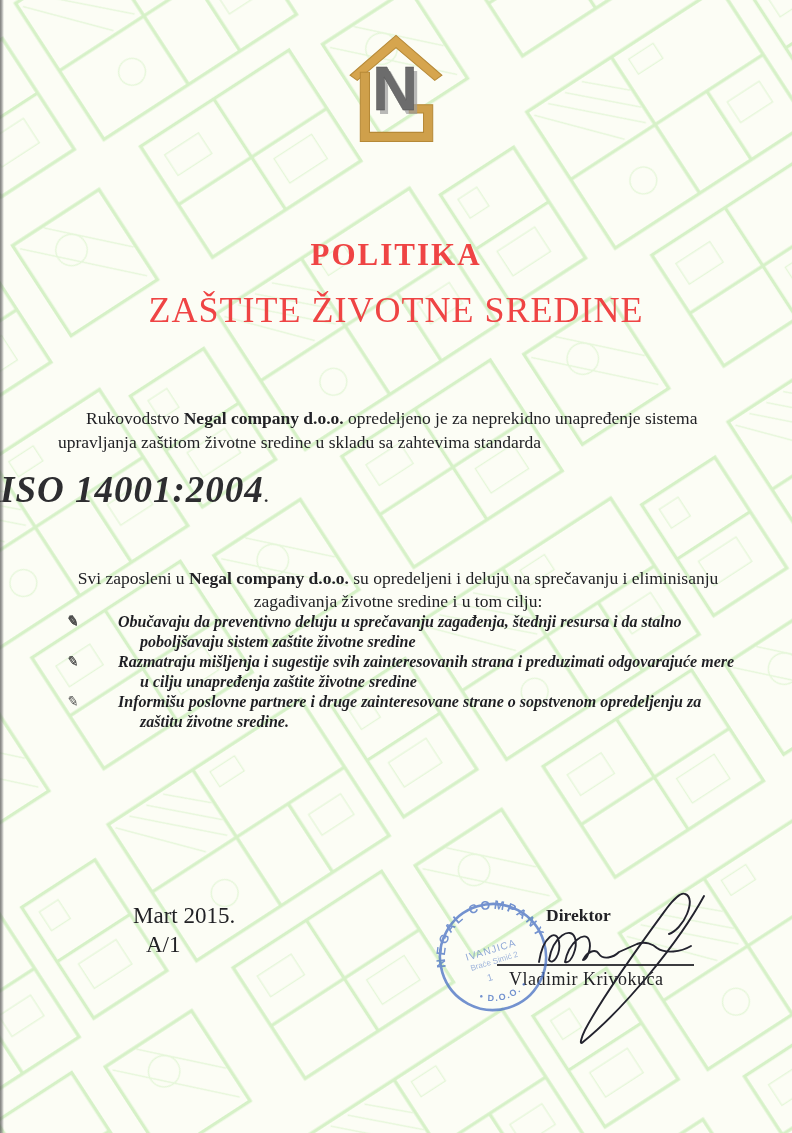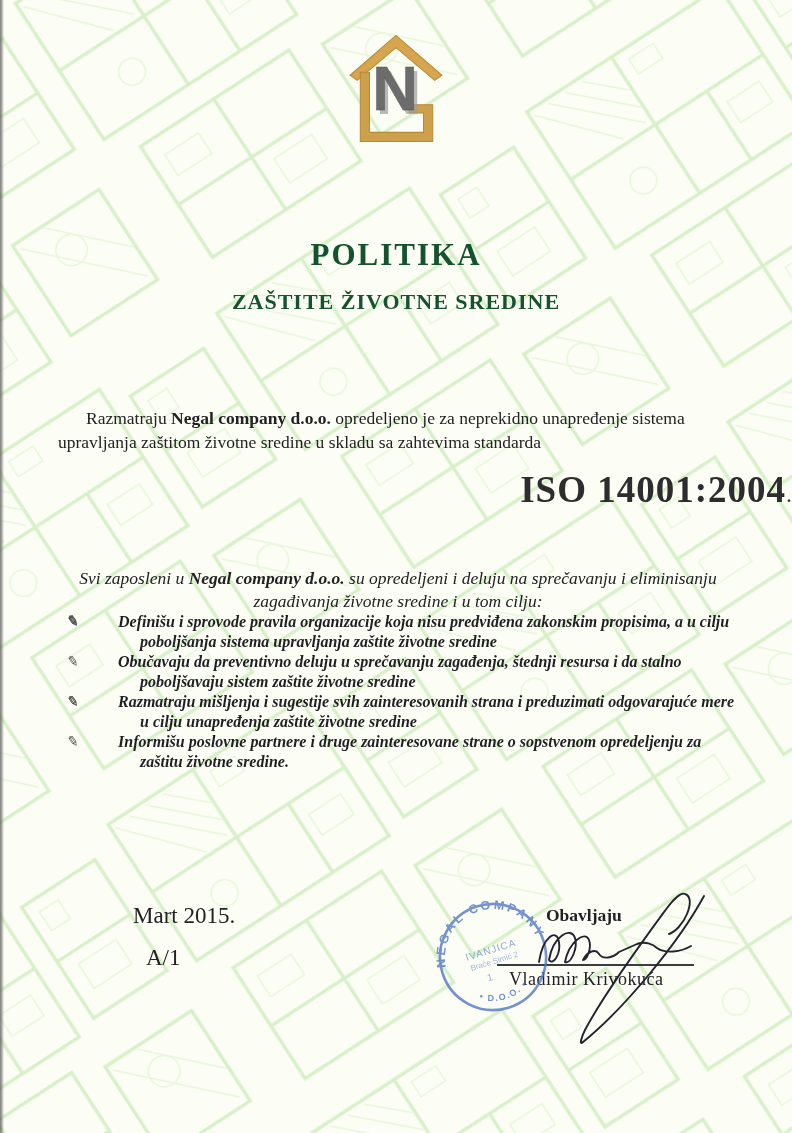--- a/index.html
+++ b/index.html
@@ -15,55 +15,55 @@
     position:absolute;left:0;top:0;bottom:0;width:4px;z-index:3;
     background:linear-gradient(to right,#3a3a3a 0%,#7d7d7d 45%,rgba(125,125,125,0) 100%);
     opacity:.65;
   }
   .content{position:absolute;inset:0;z-index:2;}
 
   
   .logo{position:absolute;top:30px;left:50%;transform:translateX(-50%);width:102px;height:116px;}
 
   
-  .title-wrap{position:absolute;top:237px;left:0;right:0;text-align:center;color:#14532d;}
+  .title-wrap{position:absolute;top:237px;left:0;right:0;text-align:center;color:#ef4444;}
   .title-line1{font-size:31px;font-weight:700;letter-spacing:2px;}
-  .title-line2{font-size:22px;font-weight:700;letter-spacing:1px;margin-top:16px;}
+  .title-line2{font-size:36px;font-weight:400;letter-spacing:1px;margin-top:16px;}
 
   
   .intro{
     position:absolute;top:388px;left:58px;right:50px;
     font-size:17.5px;line-height:24px;text-indent:28px;text-align:left;
   }
-  .iso-wrap{position:absolute;top:468px;left:0;right:0;text-align:right;color:#2d2d30;}
+  .iso-wrap{position:absolute;top:468px;left:0;right:0;text-align:left;color:#2d2d30;font-style:italic;}
   .iso-code{font-size:37px;font-weight:700;letter-spacing:1px;}
   .iso-dot{font-size:24px;font-weight:400;}
   .commitment{
     position:absolute;top:549px;left:62px;right:58px;
-    font-size:17.5px;line-height:23px;text-align:center;font-style:italic;
+    font-size:17.5px;line-height:23px;text-align:center;
   }
   .bold-inline{font-weight:700;}
 
   
   .bullet-list{position:absolute;top:611px;left:66px;right:46px;}
   .bullet-item{
     position:relative;padding-left:74px;text-indent:-22px;
     font-weight:700;font-style:italic;font-size:16px;line-height:19.5px;
     margin-bottom:1px;color:#1f1f24;
   }
   .bullet-icon{
     position:absolute;left:1px;top:0px;text-indent:0;
     font-style:normal;font-weight:400;font-size:14px;color:#4b4b4b;
     font-family:"DejaVu Sans", sans-serif;
     transform:rotate(8deg);
   }
 
   
   .date-block{position:absolute;left:133px;top:903px;font-size:23px;}
-  .revision{margin-left:13px;margin-top:16px;}
+  .revision{margin-left:13px;margin-top:3px;}
   .director-label{position:absolute;left:546px;top:905px;font-size:17.5px;font-weight:700;}
   .sig-line{position:absolute;left:497px;top:964px;width:197px;height:2px;background:#3c3c40;z-index:4;}
   .director-name{position:absolute;left:509px;top:969px;font-size:18px;font-weight:400;letter-spacing:.5px;z-index:4;}
   .stamp{position:absolute;left:434px;top:898px;width:118px;height:118px;z-index:5;opacity:.9;}
   .signature{position:absolute;left:495px;top:880px;width:225px;height:175px;z-index:6;}
 </style>
 </head>
 <body>
 
 <div class="bg-layer">
@@ -115,38 +115,37 @@
       <text x="50.5" y="80" text-anchor="middle" font-family="Liberation Sans, sans-serif" font-size="62" font-weight="bold" fill="#9d9d9d" opacity="0.7" transform="translate(2,2)">N</text>
       <text x="49" y="78.5" text-anchor="middle" font-family="Liberation Sans, sans-serif" font-size="62" font-weight="bold" fill="#6c6c6c" stroke="#525252" stroke-width="0.4">N</text>
     </svg>
   </div>
 
   <div class="title-wrap">
     <div class="title-line1">POLITIKA</div>
     <div class="title-line2">ZAŠTITE ŽIVOTNE SREDINE</div>
   </div>
 
-  <p class="intro"><span>Razmatraju </span><span class="bold-inline">Negal company d.o.o.</span><span> opredeljeno je za neprekidno unapređenje sistema upravljanja zaštitom životne sredine u skladu sa zahtevima standarda</span></p>
+  <p class="intro"><span>Rukovodstvo </span><span class="bold-inline">Negal company d.o.o.</span><span> opredeljeno je za neprekidno unapređenje sistema upravljanja zaštitom životne sredine u skladu sa zahtevima standarda</span></p>
 
   <div class="iso-wrap">
     <span class="iso-code">ISO 14001:2004</span><span class="iso-dot">.</span>
   </div>
 
   <p class="commitment"><span>Svi  zaposleni u </span><span class="bold-inline">Negal company d.o.o.</span><span> su opredeljeni i deluju na sprečavanju i eliminisanju zagađivanja životne sredine i u tom cilju:</span></p>
 
   <div class="bullet-list">
     <div class="bullet-item">
       <span class="bullet-icon">✎</span>
     </div>
     <div class="bullet-item">
       <span class="bullet-icon">✎</span>
     </div>
     <div class="bullet-item">
       <span class="bullet-icon">✎</span>
-      <span>Definišu i sprovode pravila organizacije koja nisu predviđena zakonskim propisima, a u cilju poboljšanja sistema upravljanja zaštite životne sredine</span>
     </div>
     <div class="bullet-item">
       <span class="bullet-icon">✎</span>
       <span>Obučavaju da preventivno deluju u sprečavanju zagađenja, štednji resursa i da stalno poboljšavaju  sistem zaštite životne sredine</span>
     </div>
     <div class="bullet-item">
       <span class="bullet-icon">✎</span>
     </div>
     <div class="bullet-item">
       <span class="bullet-icon">✎</span>
@@ -156,21 +155,21 @@
       <span class="bullet-icon">✎</span>
       <span>Informišu poslovne partnere i druge zainteresovane strane o sopstvenom opredeljenju za zaštitu  životne sredine.</span>
     </div>
   </div>
 
   <div class="date-block">
     <div>Mart 2015.</div>
     <div class="revision">A/1</div>
   </div>
 
-  <div class="director-label">Obavljaju</div>
+  <div class="director-label">Direktor</div>
   <div class="sig-line"></div>
   <div class="director-name">Vladimir Krivokuća</div>
 
   <div class="stamp">
     <svg viewBox="0 0 118 118" width="118" height="118" xmlns="http://www.w3.org/2000/svg">
       <g transform="rotate(-17 59 59)" fill="#4a72c4" opacity="0.85" font-family="Liberation Sans, sans-serif">
         <circle cx="59" cy="59" r="53" fill="none" stroke="#4a72c4" stroke-width="2.6"></circle>
         <defs>
           <path id="arcTop" d="M13.3,73.8 A48,48 0 1 1 104.7,73.8" fill="none"></path>
           <path id="arcBottom" d="M19.1,77.6 A44,44 0 0 0 98.9,77.6" fill="none"></path>

